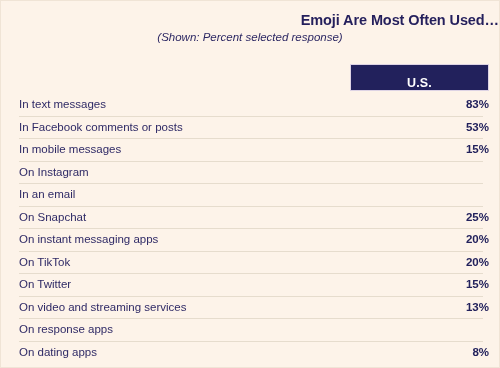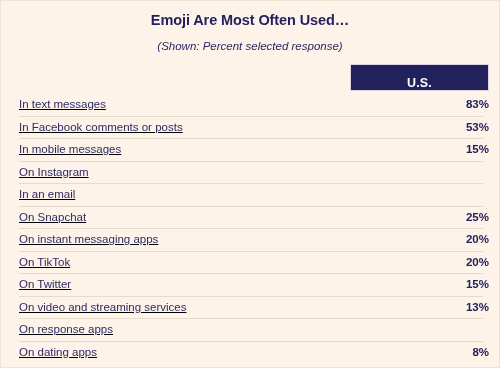--- a/index.html
+++ b/index.html
@@ -27,27 +27,28 @@
   .titleblock {
     text-align: center;
     padding-top: 11px;
   }
   .chart-title {
     font-size: 14.5px;
     font-weight: bold;
     color: #241f5c;
     letter-spacing: -0.1px;
     line-height: 17px;
+    text-align: right;
   }
   .chart-subtitle {
     font-size: 11.5px;
     font-style: italic;
     color: #2c2763;
     line-height: 15px;
-    margin-top: 10px;
+    margin-top: 1px;
   }
 
   
   .header-row {
     position: absolute;
     left: 0;
     top: 62px;
     width: 500px;
     height: 30px;
   }
@@ -78,21 +79,20 @@
     top: 93px;
     width: 500px;
   }
   .row {
     position: relative;
     height: 21.5px;
     margin: 0 18px 0 18px;
     border-bottom: 1px solid #e6dccd;
     display: flex;
     align-items: center;
-    text-decoration: underline;
   }
   .row.last {
     border-bottom: none;
   }
   .row-label {
     font-size: 11.5px;
     color: #2f2a66;
     line-height: 13px;
     white-space: nowrap;
   }

